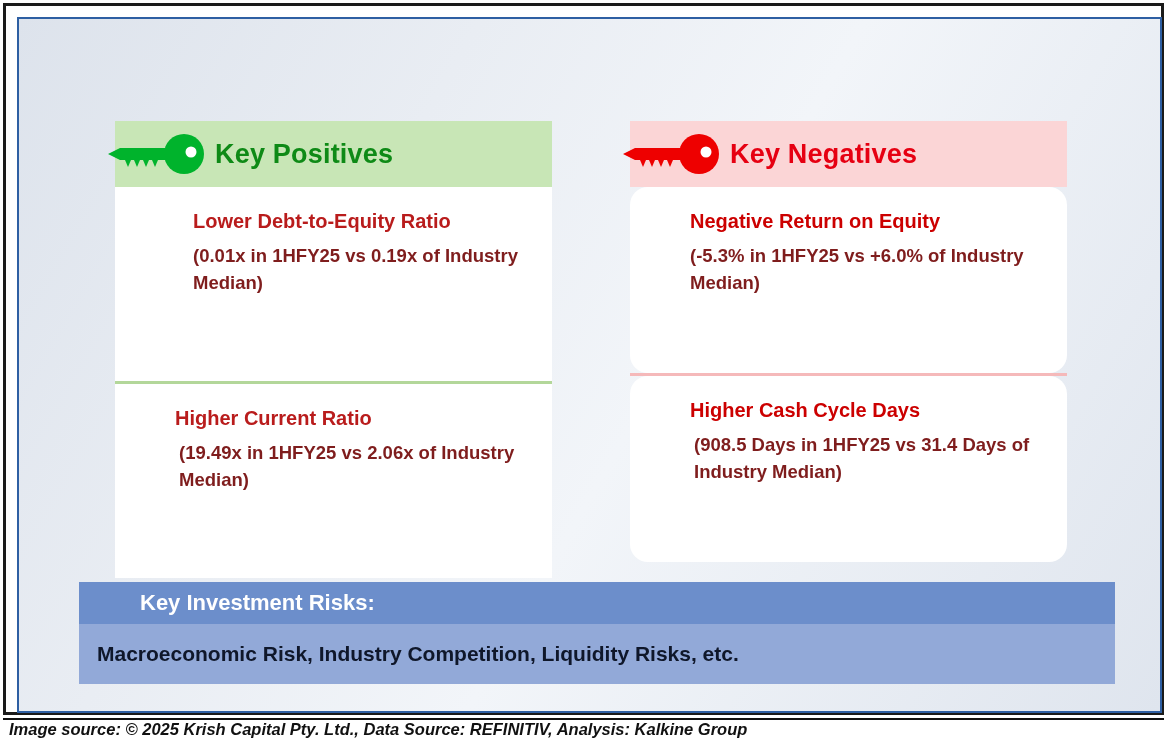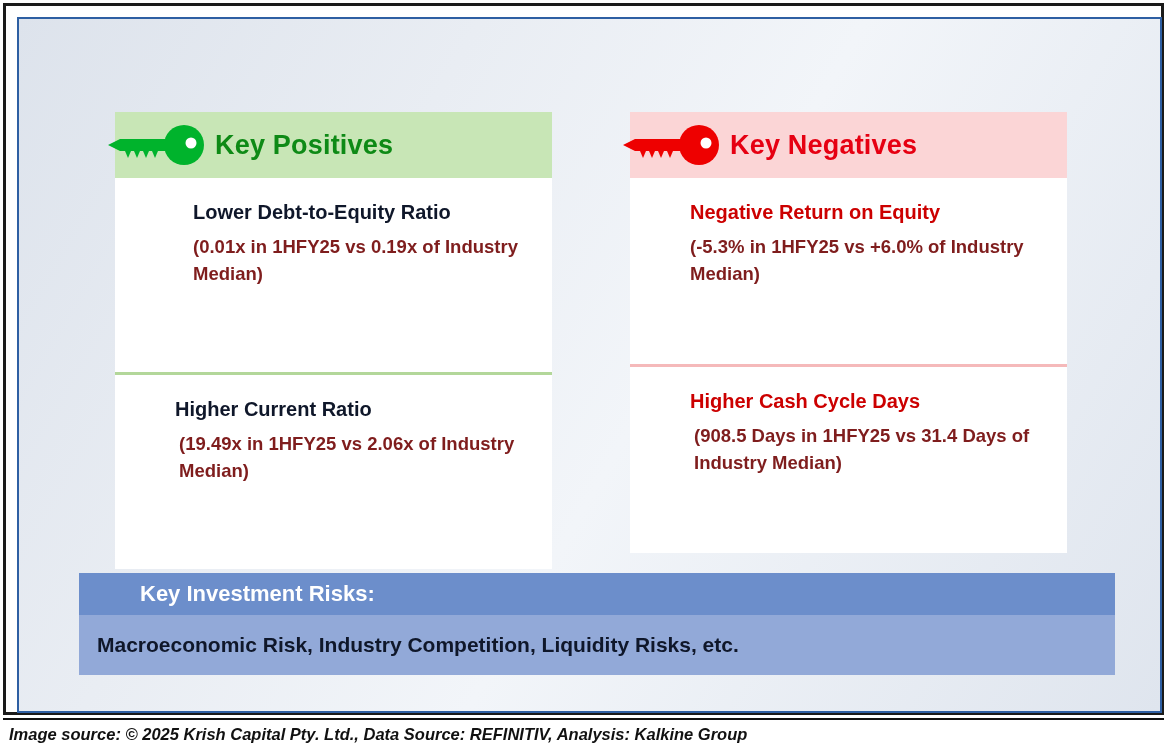--- a/index.html
+++ b/index.html
@@ -38,21 +38,21 @@
     top: 11px;
     width: 1145px;
     height: 696px;
     box-sizing: border-box;
     border: 2px solid #2e5fa3;
     background: linear-gradient(120deg, #dde3ec 0%, #e9edf3 30%, #f2f5f9 55%, #dfe5ee 100%);
   }
   .content {
     position: absolute;
     left: 0;
-    top: 7px;
+    top: 16px;
     width: 1048px;
     height: 696px;
     padding-left: 38px;
   }
 
   
   .col {
     position: absolute;
     top: 86px;
     width: 437px;
@@ -88,36 +88,36 @@
   .col-title.red { color: #e60012; }
 
   .card {
     background: #ffffff;
     box-sizing: border-box;
     padding: 22px 26px 18px 78px;
     position: relative;
   }
   .card.indent-less { padding-left: 60px; }
   .card-left { height: 194px; }
-  .card-right { height: 186px; }
+  .card-right { height: 186px; border-radius: 18px; }
 
   .divider {
     height: 3px;
     width: 100%;
   }
   .divider.green { background: #b3d79a; }
   .divider.red { background: #f5b9ba; }
 
   .card-title {
     font-size: 20px;
     font-weight: bold;
     margin: 0 0 10px 0;
     line-height: 1.2;
   }
-  .card-title.green { color: #0f172a; }
+  .card-title.green { color: #b91c1c; }
   .card-title.red { color: #cc0000; }
 
   .card-body {
     font-size: 18.5px;
     font-weight: bold;
     color: #7f1d1d;
     line-height: 1.45;
     margin: 0;
   }
   .card.second .card-body { padding-left: 4px; }
@@ -158,21 +158,20 @@
   }
 
   
   .source-bar {
     position: absolute;
     left: 3px;
     top: 718px;
     width: 1161px;
     height: 30px;
     display: flex;
-    align-items: center;
     border-top: 2px solid #111111;
     box-sizing: border-box;
   }
   .source-text {
     font-size: 16.5px;
     font-style: italic;
     font-weight: bold;
     color: #111111;
     padding-left: 6px;
   }

